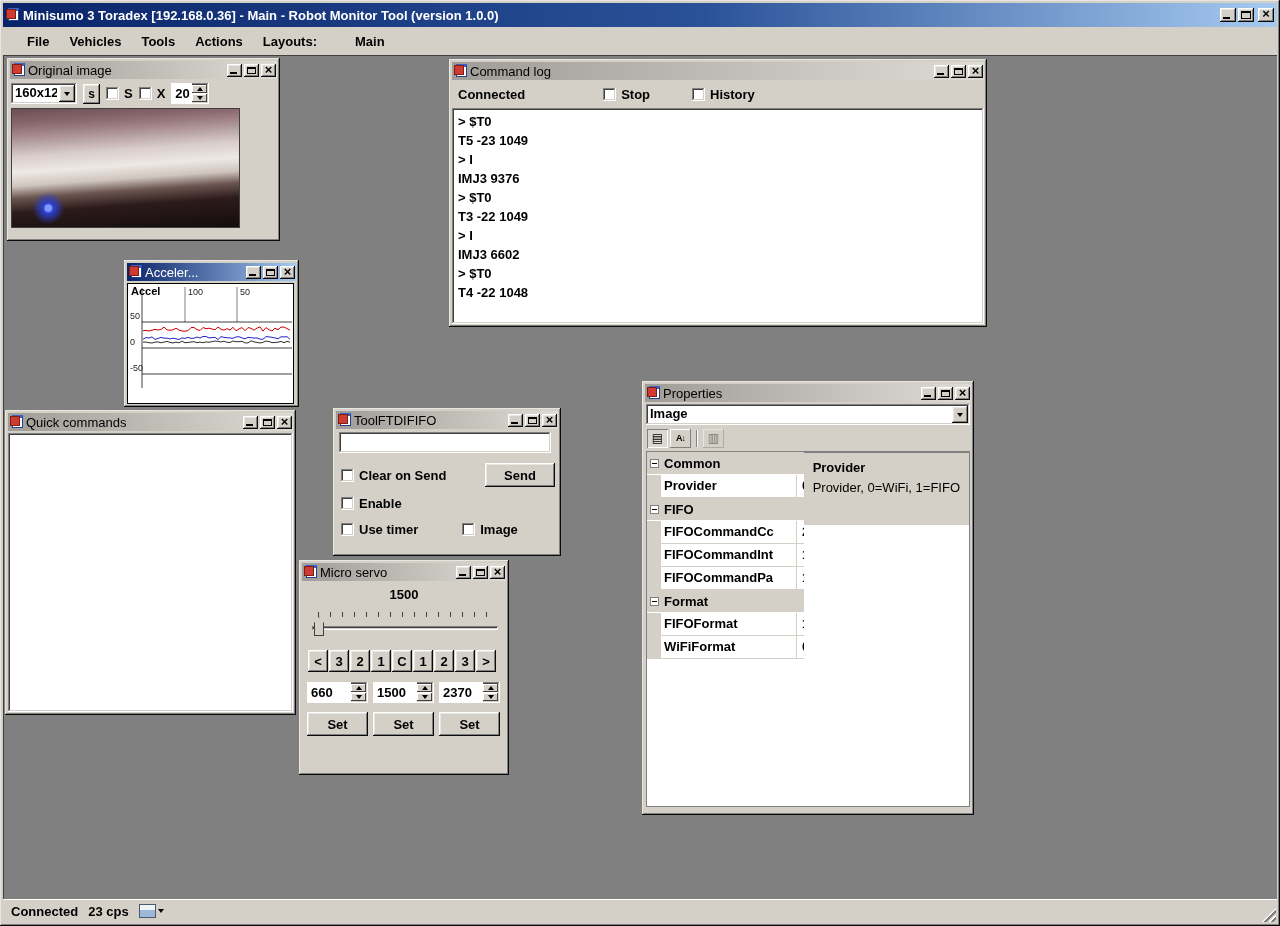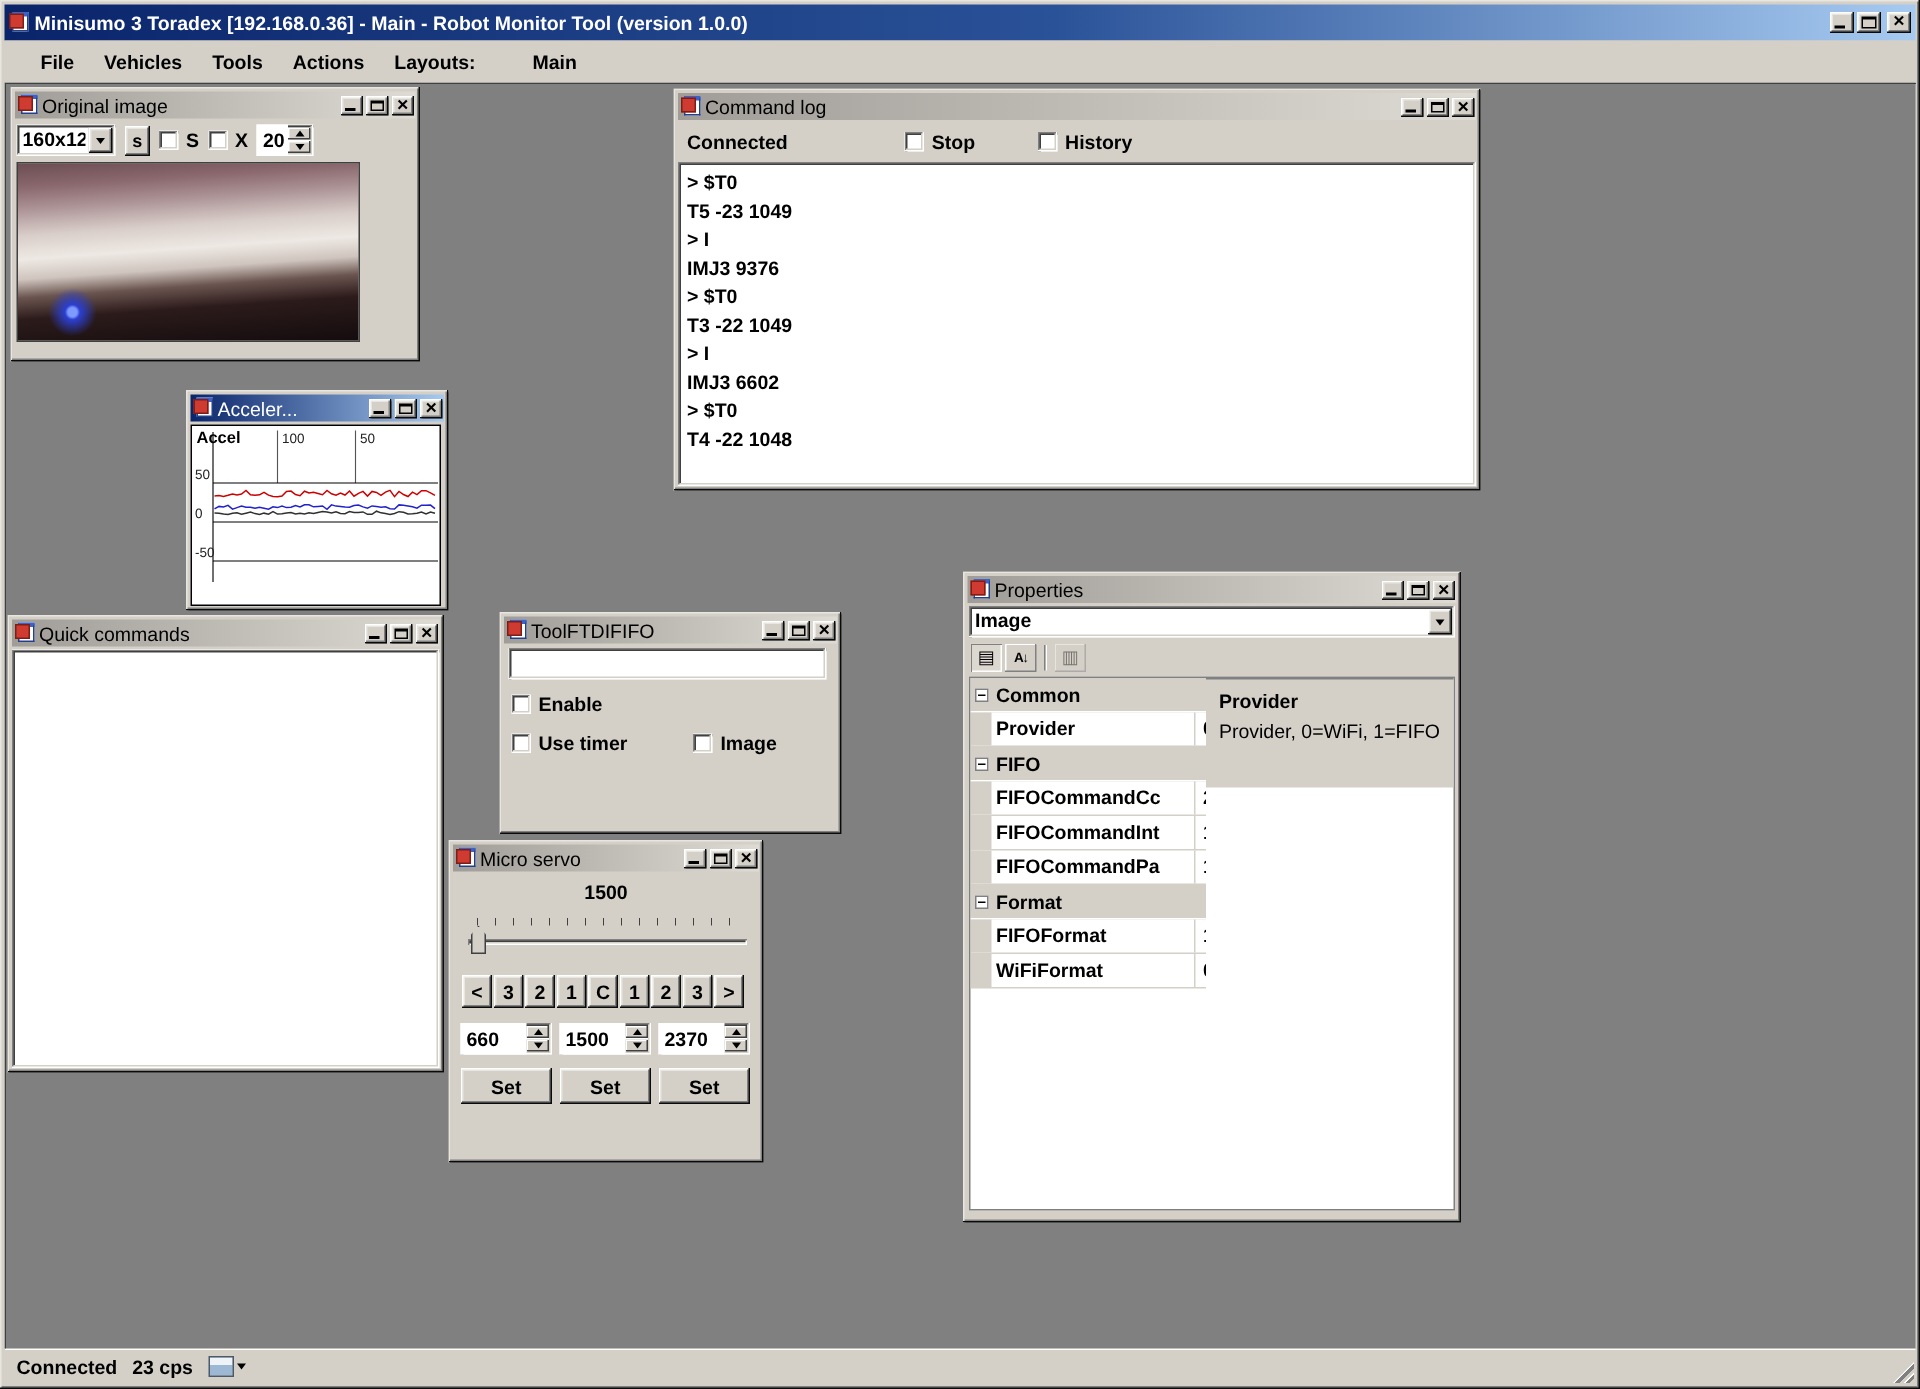--- a/index.html
+++ b/index.html
@@ -311,20 +311,25 @@
       <div class="tbar">
         <span class="form-icon"></span>
         <span class="tbar-title">ToolFTDIFIFO</span>
         <span class="tbtn-group">
           <span class="tbtn sm g-min"></span>
           <span class="tbtn sm g-max"></span>
           <span class="tbtn sm g-close"></span>
         </span>
       </div>
       <input class="tf-input bevel-in" value="" style="">
+      <div class="row tf-row1">
+        <span class="cb"></span>
+        <span class="cblbl">Clear on Send</span>
+        <button class="btn tf-send">Send</button>
+      </div>
       <div class="row tf-row2">
         <span class="cb"></span>
         <span class="cblbl">Enable</span>
       </div>
       <div class="row tf-row3">
         <span class="cb"></span>
         <span class="cblbl">Use timer</span>
         <span class="row tf-image">
           <span class="cb"></span>
           <span class="cblbl">Image</span>

